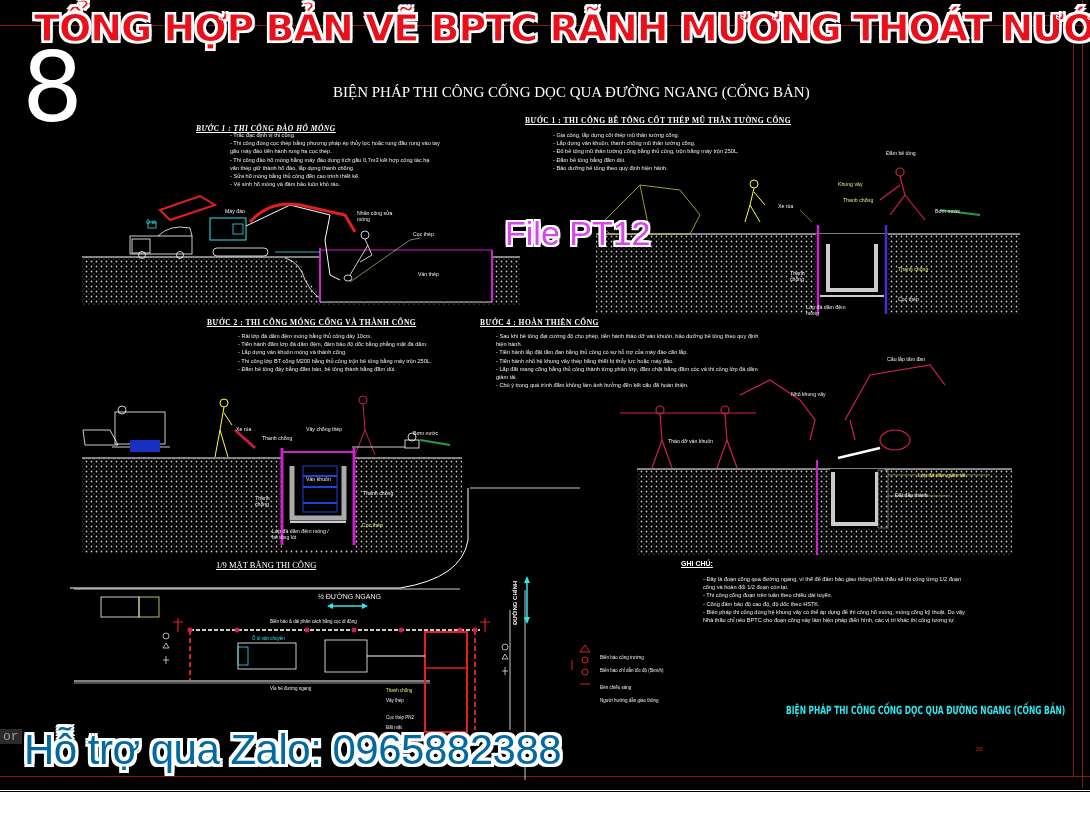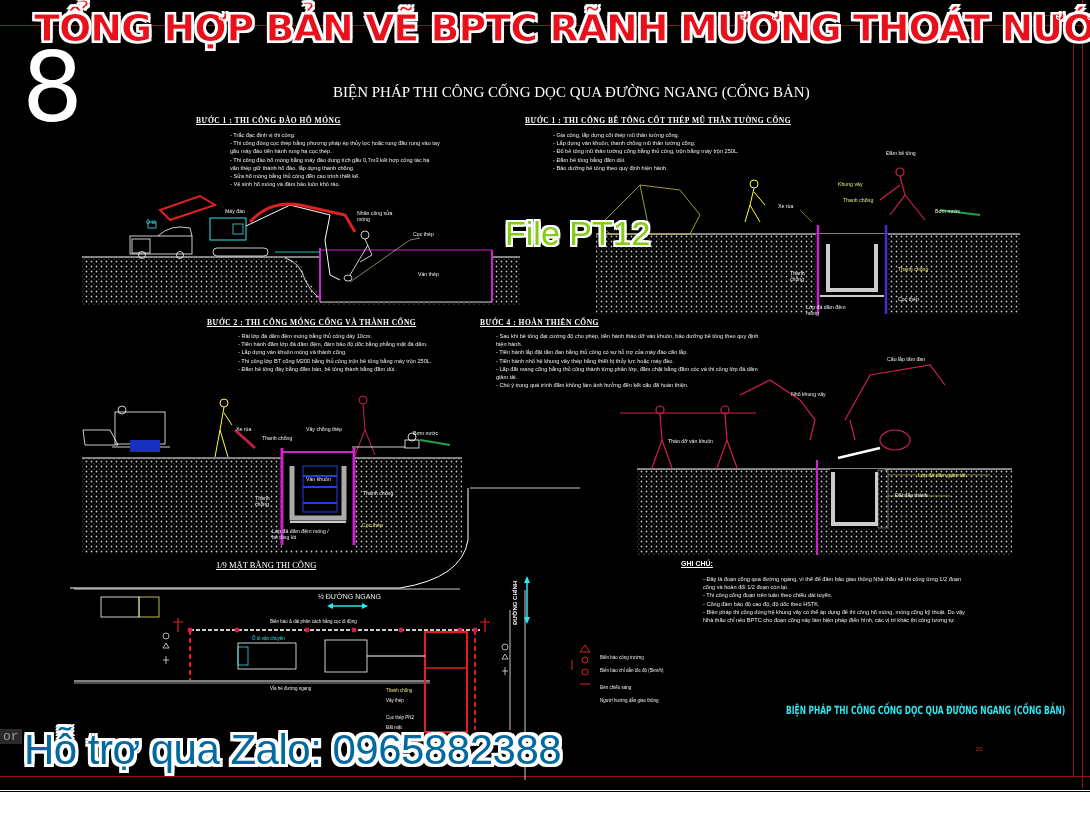--- a/index.html
+++ b/index.html
@@ -9,21 +9,21 @@
   .bottom-rule{position:absolute;left:0;width:1090px;height:2px;background:#000;}
   .banner{position:absolute;left:34px;top:6px;font-family:"DejaVu Sans",sans-serif;font-weight:bold;font-size:38px;letter-spacing:-1px;color:#e8101a;
     -webkit-text-stroke:1px #fff;text-shadow:0 0 3px #fff,0 0 3px #fff,2px 2px 0 #fff,-2px -2px 0 #fff,2px -2px 0 #fff,-2px 2px 0 #fff;white-space:nowrap;}
   .big-num{position:absolute;left:22px;top:40px;font-family:"DejaVu Sans",sans-serif;font-size:96px;color:#fff;line-height:1;}
   .main-title{position:absolute;left:333px;top:84px;font-family:"Liberation Serif",serif;font-size:15px;color:#fff;white-space:nowrap;}
   .step-title{position:absolute;font-family:"Liberation Serif",serif;font-size:7.5px;color:#fff;text-decoration:underline;font-weight:bold;white-space:nowrap;letter-spacing:0.5px;}
   .notes{position:absolute;font-size:5.6px;color:#eee;line-height:8.2px;margin:0;padding:0;list-style:none;}
   .notes li{margin:0;}
   .label{position:absolute;font-size:5.2px;color:#eee;white-space:nowrap;}
   .label.y{color:#e8e870;}
-  .watermark{position:absolute;font-family:"Liberation Sans",sans-serif;font-size:34px;color:#84cc16;white-space:nowrap;
+  .watermark{position:absolute;font-family:"Liberation Sans",sans-serif;font-size:34px;color:#d946ef;white-space:nowrap;
     text-shadow:0 0 2px #fff,2px 2px 0 #fff,-2px -2px 0 #fff,2px -2px 0 #fff,-2px 2px 0 #fff,0 2px 0 #fff,0 -2px 0 #fff,2px 0 0 #fff,-2px 0 0 #fff;}
   .zalo{position:absolute;left:24px;top:726px;font-family:"Liberation Sans",sans-serif;font-size:42px;color:#0369a1;white-space:nowrap;letter-spacing:-0.5px;
     text-shadow:0 0 2px #fff,3px 3px 0 #fff,-3px -3px 0 #fff,3px -3px 0 #fff,-3px 3px 0 #fff,0 3px 0 #fff,0 -3px 0 #fff,3px 0 0 #fff,-3px 0 0 #fff;}
   .cmd{position:absolute;left:0;font-family:"Liberation Mono",monospace;font-size:13px;color:#9a9a9a;background:#2a2a2a;padding:0 3px;}
   .plan-title{position:absolute;left:216px;top:560px;font-family:"Liberation Serif",serif;font-size:8.5px;color:#fff;text-decoration:underline;}
   .cyan-title{position:absolute;left:786px;top:703px;font-family:"DejaVu Sans",sans-serif;font-weight:bold;font-size:7.5px;color:#2ee6ee;white-space:nowrap;transform:scaleY(1.5);transform-origin:left top;}
   .page-num{position:absolute;left:976px;top:746px;font-size:6px;color:#e02020;}
   .note-title{position:absolute;left:681px;top:560px;font-size:7px;color:#fff;text-decoration:underline;font-weight:bold;}
   svg{position:absolute;left:0;top:0;}
 </style>
@@ -229,21 +229,21 @@
         <line x1="572" y1="660" x2="572" y2="670"></line>
       </g>
     </g>
   </svg>
 
   <div class="banner">TỔNG HỢP BẢN VẼ BPTC RÃNH MƯƠNG THOÁT NƯỚC</div>
   <div class="big-num">8</div>
 
   <div class="main-title">BIỆN PHÁP THI CÔNG CỐNG DỌC QUA ĐƯỜNG NGANG (CỐNG BẢN)</div>
 
-  <div class="step-title" style="left:196px;top:116px;">BƯỚC 1 : THI CÔNG ĐÀO HỐ MÓNG</div>
+  <div class="step-title" style="left:196px;top:124px;font-style:italic;">BƯỚC 1 : THI CÔNG ĐÀO HỐ MÓNG</div>
   <ul class="notes" style="left:230px;top:131px;width:210px;">
     <li>- Trắc đạc định vị thi công.</li>
     <li>- Thi công đóng cọc thép bằng phương pháp ép thủy lực hoặc rung đầu rung vào tay gầu máy đào tiến hành rung hạ cọc thép.</li>
     <li>- Thi công đào hố móng bằng máy đào dung tích gầu 0,7m3 kết hợp công tác hạ văn thép giữ thành hố đào, lắp dựng thanh chống.</li>
     <li>- Sửa hố móng bằng thủ công đến cao trình thiết kế.</li>
     <li>- Vệ sinh hố móng và đảm bảo luôn khô ráo.</li>
   </ul>
   <div class="label" style="left:146px;top:219px;color:#2ee6ee;">Ô tô</div>
   <div class="label" style="left:225px;top:208px;">Máy đào</div>
   <div class="label" style="left:357px;top:210px;width:40px;white-space:normal;">Nhân công sửa móng</div>

